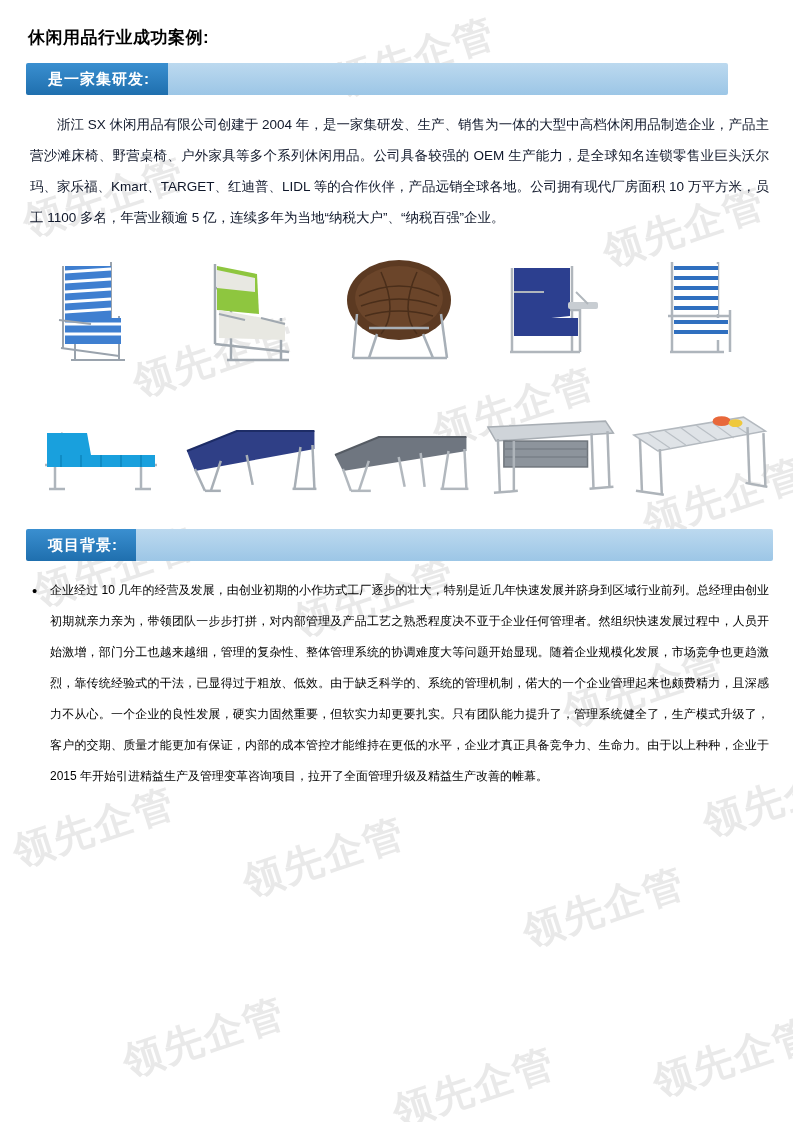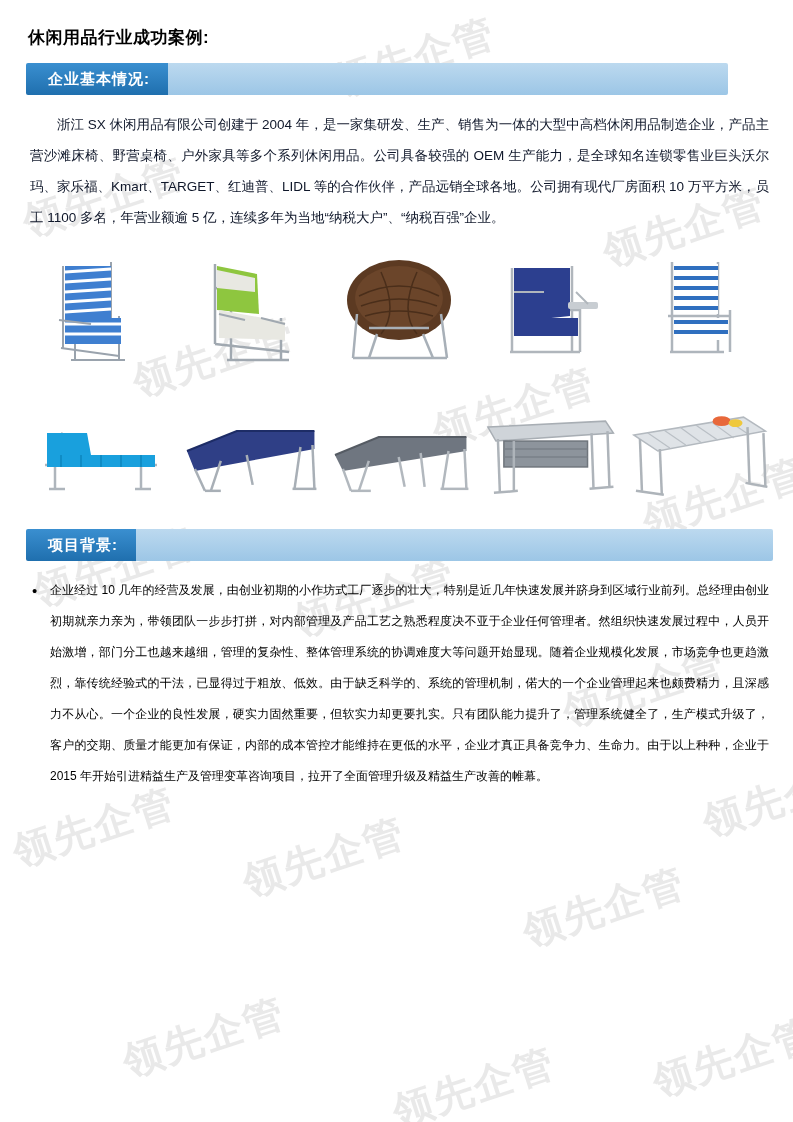--- a/index.html
+++ b/index.html
@@ -148,21 +148,21 @@
     <div class="wm" style="left: 120px; top: 1010px;">领先企管</div>
     <div class="wm" style="left: 390px; top: 1060px;">领先企管</div>
     <div class="wm" style="left: 650px; top: 1030px;">领先企管</div>
   </div>
 
 <div class="page">
 
   <div class="doc-title">休闲用品行业成功案例:</div>
 
   <div class="ribbon">
-    <div class="tab">企业基本情况:</div>
+    <div class="tab">是一家集研发:</div>
     <div class="tail short"></div>
   </div>
 
   <p class="para">浙江 SX 休闲用品有限公司创建于 2004 年，是一家集研发、生产、销售为一体的大型中高档休闲用品制造企业，产品主营沙滩床椅、野营桌椅、户外家具等多个系列休闲用品。公司具备较强的 OEM 生产能力，是全球知名连锁零售业巨头沃尔玛、家乐福、Kmart、TARGET、红迪普、LIDL 等的合作伙伴，产品远销全球各地。公司拥有现代厂房面积 10 万平方米，员工 1100 多名，年营业额逾 5 亿，连续多年为当地“纳税大户”、“纳税百强”企业。</p>
 
   <div class="product-grid">
 
     <div class="cell">
       <svg width="120" height="130" viewBox="0 0 120 130">
         <g stroke="#9aa3ad" stroke-width="2" fill="none">

